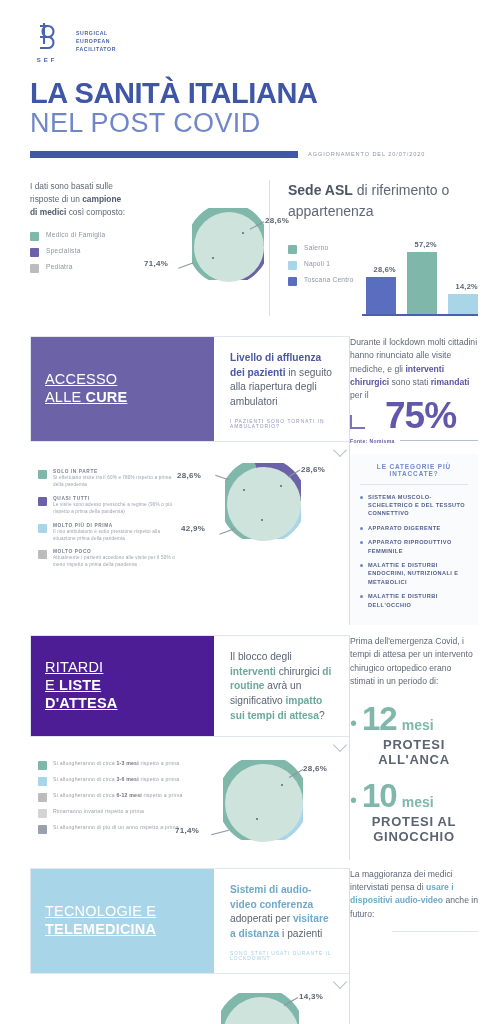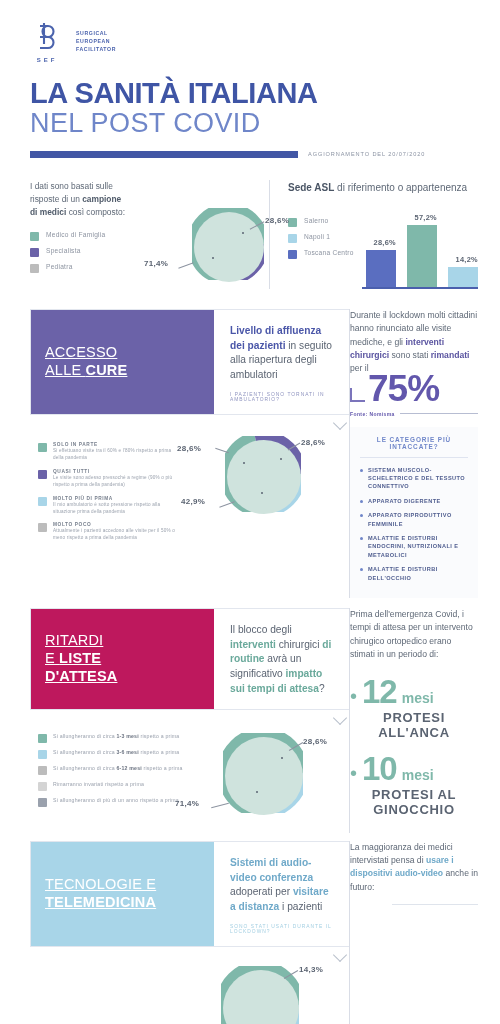--- a/index.html
+++ b/index.html
@@ -25,21 +25,21 @@
   
   .block-a{display:flex;margin-top:22px;padding:0 22px 0 30px;}
   .col-left{flex:1;padding-right:8px;}
   .col-right{flex:0 0 190px;padding-left:18px;border-left:1px solid #d9dde6;}
   .lead{font-size:8.4px;line-height:1.58;color:#5e6876;}
   .lead b{color:#515c6b;}
   .legend{margin-top:11px;}
   .legend-item{display:flex;align-items:flex-start;gap:7px;margin-bottom:6px;}
   .sw{width:9px;height:9px;flex:0 0 9px;border-radius:1px;margin-top:1px;}
   .legend-label{font-size:6.6px;line-height:1.35;color:#8d94a1;letter-spacing:.25px;}
-  .asl-title{font-size:10px;line-height:1.5;color:#5e6876;}
+  .asl-title{font-size:14px;line-height:1.5;color:#5e6876;}
   .asl-title b{color:#4a5565;}
   .asl-wrap{display:flex;gap:6px;margin-top:8px;}
   .asl-legend{flex:0 0 68px;padding-top:14px;}
   .bars{position:relative;flex:1;height:86px;}
   .bars-axis{position:absolute;left:0;right:0;bottom:0;height:2px;background:#4a5fad;}
   .bars-inner{position:absolute;left:4px;right:0;bottom:2px;height:78px;display:flex;align-items:flex-end;gap:11px;}
   .bar-col{flex:1;display:flex;flex-direction:column;align-items:flex-end;}
   .bar-val{font-size:7.4px;font-weight:bold;color:#5b6472;margin-bottom:3px;letter-spacing:.3px;}
   .bar{width:100%;}
 
@@ -61,21 +61,21 @@
   .band-sub{font-size:4.9px;letter-spacing:1px;margin-top:9px;}
   .band-row{display:flex;}
   .band-side{flex:0 0 128px;border-left:1px solid #d9dde6;}
   .side-p{font-size:8.6px;line-height:1.55;color:#5e6876;}
   .side-p b{font-weight:bold;}
 
   .arrow{width:9px;height:9px;border-left:1px solid #b9c0cc;border-bottom:1px solid #b9c0cc;transform:rotate(-45deg);}
 
   
   .bigstat{font-size:37px;font-weight:bold;line-height:.95;letter-spacing:-1px;}
-  .stat-row{display:flex;align-items:flex-end;gap:3px;margin-top:-4px;}
+  .stat-row{display:flex;align-items:flex-end;gap:20px;margin-top:-4px;}
   .bracket{width:13px;height:12px;border-left:2px solid #7b74bb;border-bottom:2px solid #7b74bb;margin-bottom:5px;}
   .fonte{font-size:5px;font-weight:bold;letter-spacing:.4px;margin-top:4px;display:flex;align-items:center;gap:5px;}
   .fonte .ln{flex:1;height:1px;background:#b7bdd2;}
 
   
   .cat-card{background:#fafbfd;padding:9px 10px 10px 10px;margin-top:10px;}
   .cat-title{font-size:6.4px;font-weight:bold;letter-spacing:.9px;color:#6f86c9;text-align:center;border-bottom:1px solid #dfe4f0;padding-bottom:7px;margin-bottom:8px;}
   .cat-item{display:flex;gap:5px;align-items:flex-start;margin-bottom:6px;}
   .cat-bullet{width:3px;height:3px;border-radius:50%;background:#6f86c9;margin-top:3px;flex:0 0 3px;}
   .cat-text{font-size:5.6px;font-weight:bold;line-height:1.5;letter-spacing:.45px;color:#4f5d8f;}
@@ -313,21 +313,21 @@
           </div>
         </div>
       </div>
     </div>
   </div>
 
   <div class="section" style="margin-top:10px;">
     <div class="band-row">
       <div style="flex:1;">
         <div class="band">
-          <div class="band-tag" style="background:#be185d;">
+          <div class="band-tag" style="background:#4c1d95;">
             <div class="t1">RITARDI</div>
             <div class="t1"><span>E </span><b>LISTE</b></div>
             <div class="t1"><b>D'ATTESA</b></div>
           </div>
           <div class="band-body">
             <div class="band-q">
               <span>Il blocco degli </span><b style="color:#6aa99b">interventi</b><span> chirurgici </span><b style="color:#6aa99b">di routine</b><span> avrà un significativo </span><b style="color:#6aa99b">impatto sui tempi di attesa</b><span>?</span>
             </div>
           </div>
         </div>

